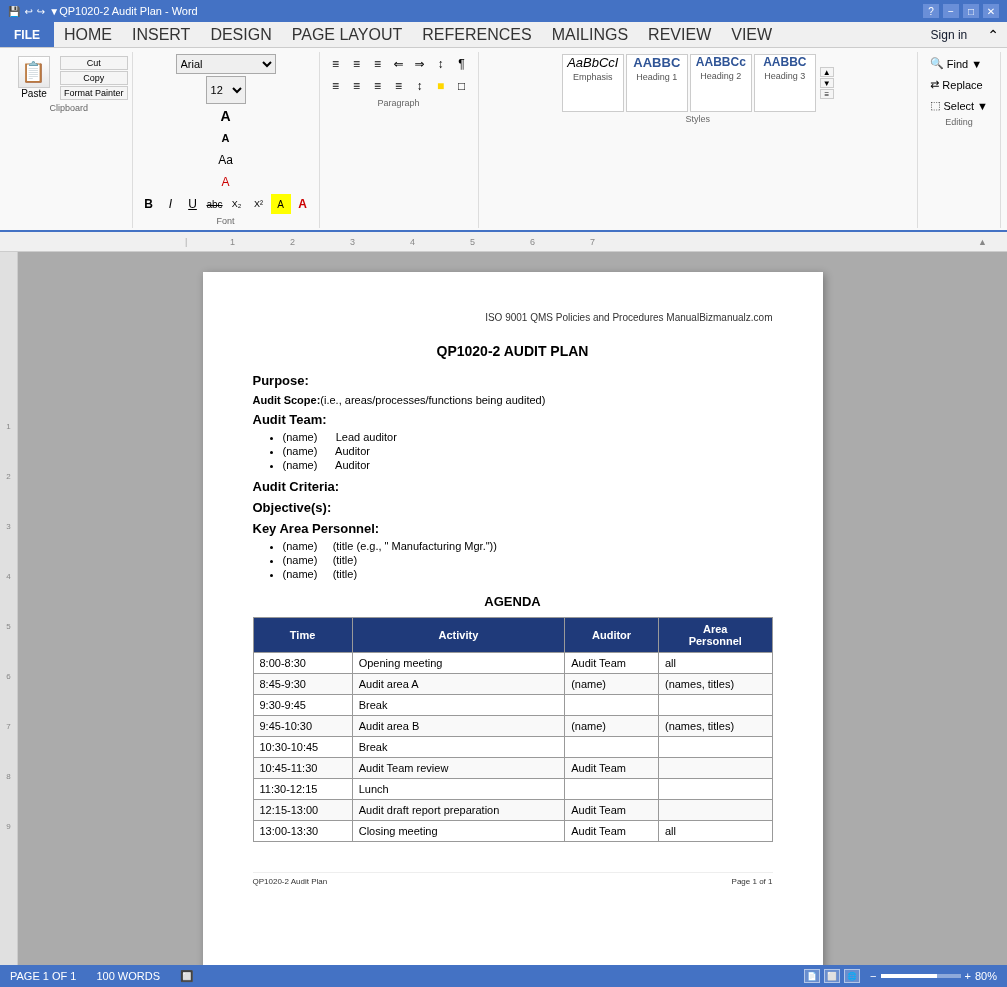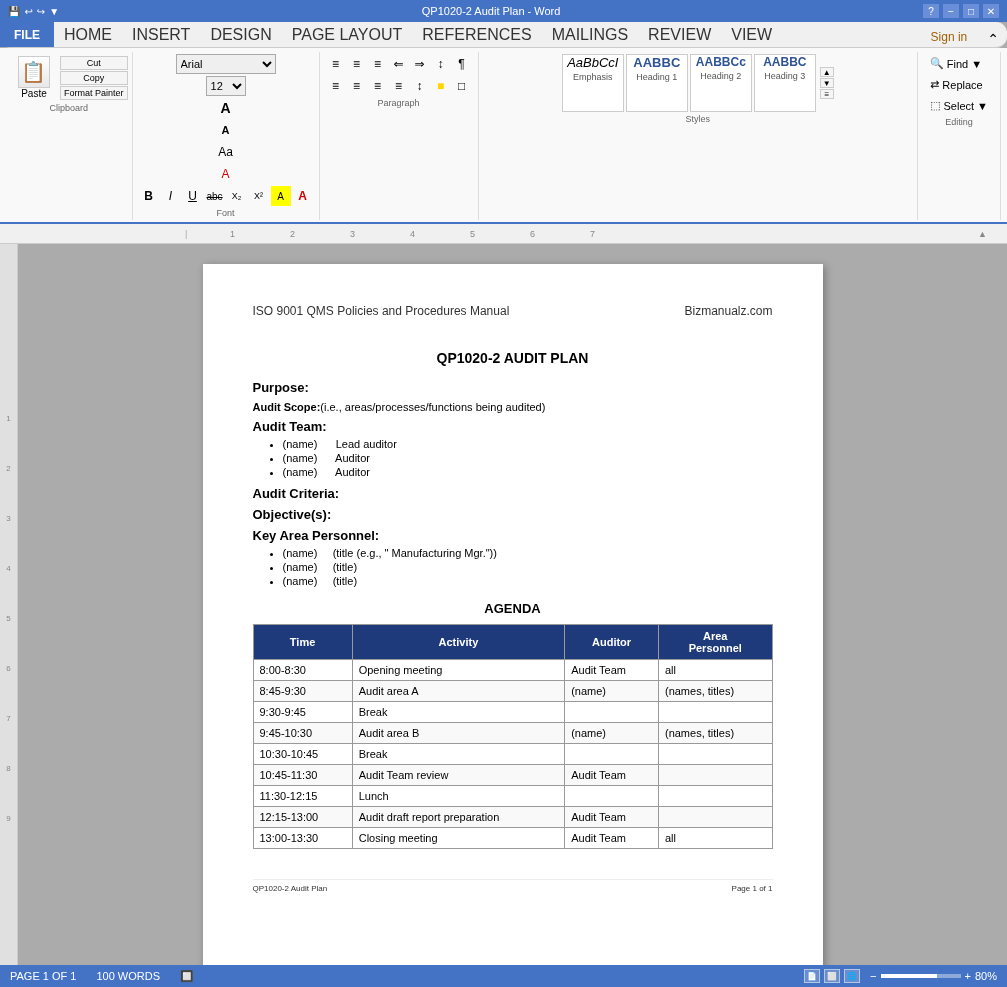--- a/index.html
+++ b/index.html
@@ -9,52 +9,51 @@
     .title-bar {
       background: #4472c4;
       color: white;
       height: 22px;
       display: flex;
       align-items: center;
       justify-content: space-between;
       padding: 0 8px;
       font-size: 11px;
     }
-    .title-bar-center { flex: 1; text-align: center; }
+    .title-bar-center { flex: 1; }
     .title-bar-controls { display: flex; gap: 4px; }
     .title-btn { width: 16px; height: 14px; background: #6a8fd8; border: none; color: white; font-size: 10px; cursor: pointer; display: flex; align-items: center; justify-content: center; }
 
     
     .menu-bar {
       background: #f0f0f0;
       height: 26px;
       display: flex;
-      align-items: flex-end;
+      align-items: center;
       border-bottom: 1px solid #ccc;
-      border-radius: 11px;
     }
     .menu-file {
       background: #4472c4;
       color: white;
       padding: 4px 14px;
       font-size: 12px;
       font-weight: bold;
       height: 100%;
       display: flex;
       align-items: center;
       cursor: pointer;
     }
     .menu-items { display: flex; gap: 0; }
     .menu-item {
       padding: 3px 10px;
       font-size: 16px;
       cursor: pointer;
       color: #333;
     }
-    .menu-sign-in { margin-left: auto; padding: 3px 12px; font-size: 12px; color: #a16207; }
+    .menu-sign-in { margin-left: auto; padding: 3px 12px; font-size: 12px; color: #0f172a; }
 
     
     .ribbon {
       background: #f9f9f9;
       border-bottom: 2px solid #4472c4;
       padding: 4px 6px 2px 6px;
       min-height: 90px;
     }
     .ribbon-group {
       display: flex;
@@ -108,21 +107,21 @@
     .font-row1 { display: flex; gap: 2px; align-items: center; flex-direction: column; }
     .font-row2 { display: flex; gap: 2px; align-items: center; }
     .font-name-select {
       width: 100px;
       height: 20px;
       font-size: 11px;
       border: 1px solid #aaa;
     }
     .font-size-select {
       width: 40px;
-      height: 20px;
+      height: 28px;
       font-size: 11px;
       border: 1px solid #aaa;
     }
     .ribbon-icon-btn {
       width: 20px;
       height: 20px;
       border: 1px solid transparent;
       background: transparent;
       cursor: pointer;
       display: flex;
@@ -221,23 +220,23 @@
       width: 620px;
       min-height: 880px;
       box-shadow: 2px 2px 8px rgba(0,0,0,0.3);
       padding: 40px 50px;
       font-family: Arial, sans-serif;
       font-size: 11px;
       position: relative;
     }
     .page-header {
       display: flex;
-      justify-content: space-between;
-      font-size: 12px;
-      margin-bottom: 32px;
+      justify-content: flex-end;
+      font-size: 10px;
+      margin-bottom: 20px;
       color: #333;
     }
     .page-title {
       text-align: center;
       font-size: 14px;
       font-weight: bold;
       margin-bottom: 14px;
       font-family: Arial, sans-serif;
     }
     .section-label { font-weight: bold; margin-bottom: 4px; font-size: 13px; }

